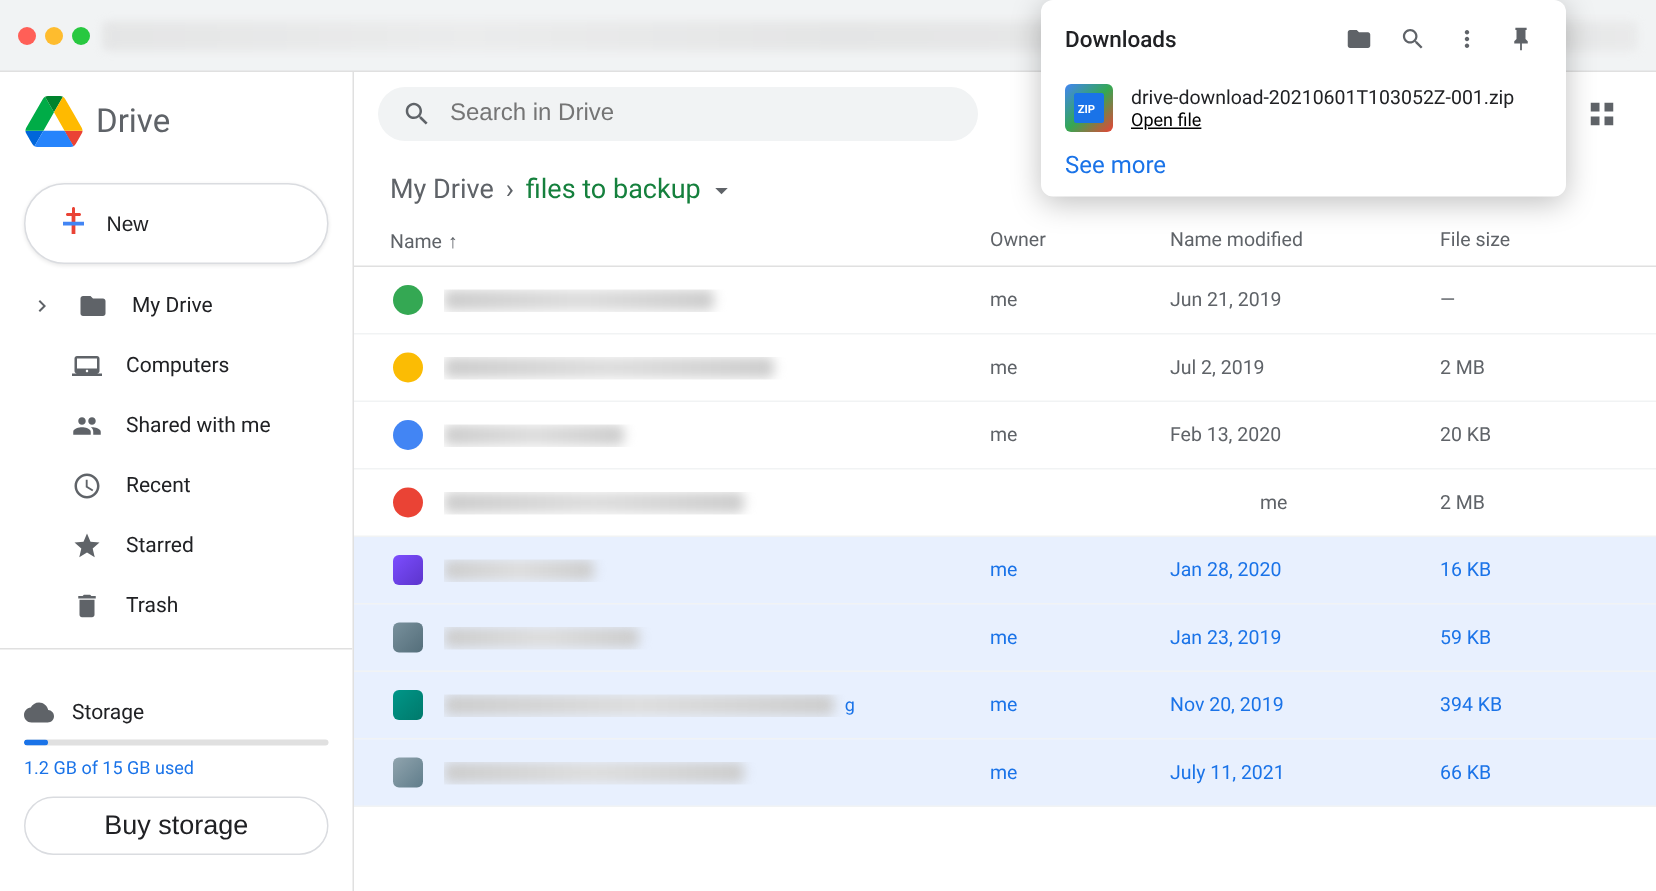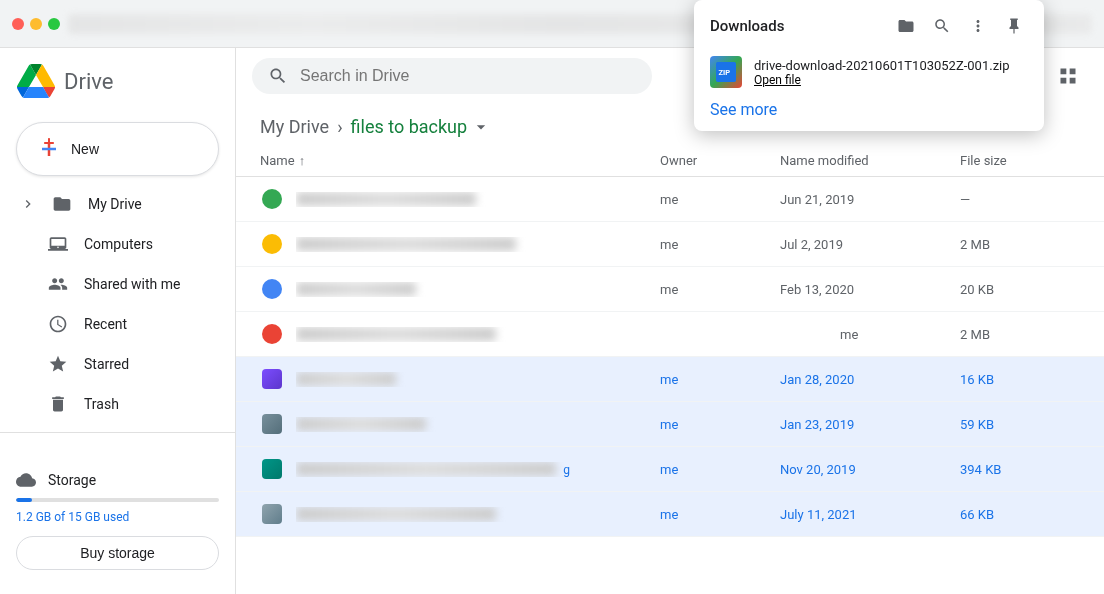--- a/index.html
+++ b/index.html
@@ -144,21 +144,21 @@
       font-size: 12px;
       color: #1a73e8;
       margin-bottom: 12px;
     }
 
     .buy-storage-btn {
       border: 1px solid #dadce0;
       border-radius: 50px;
       padding: 8px 20px;
       background: #fff;
-      font-size: 14px;
+      font-size: 18px;
       color: #202124;
       cursor: pointer;
       width: 100%;
     }
 
     
     .main {
       flex: 1;
       display: flex;
       flex-direction: column;

